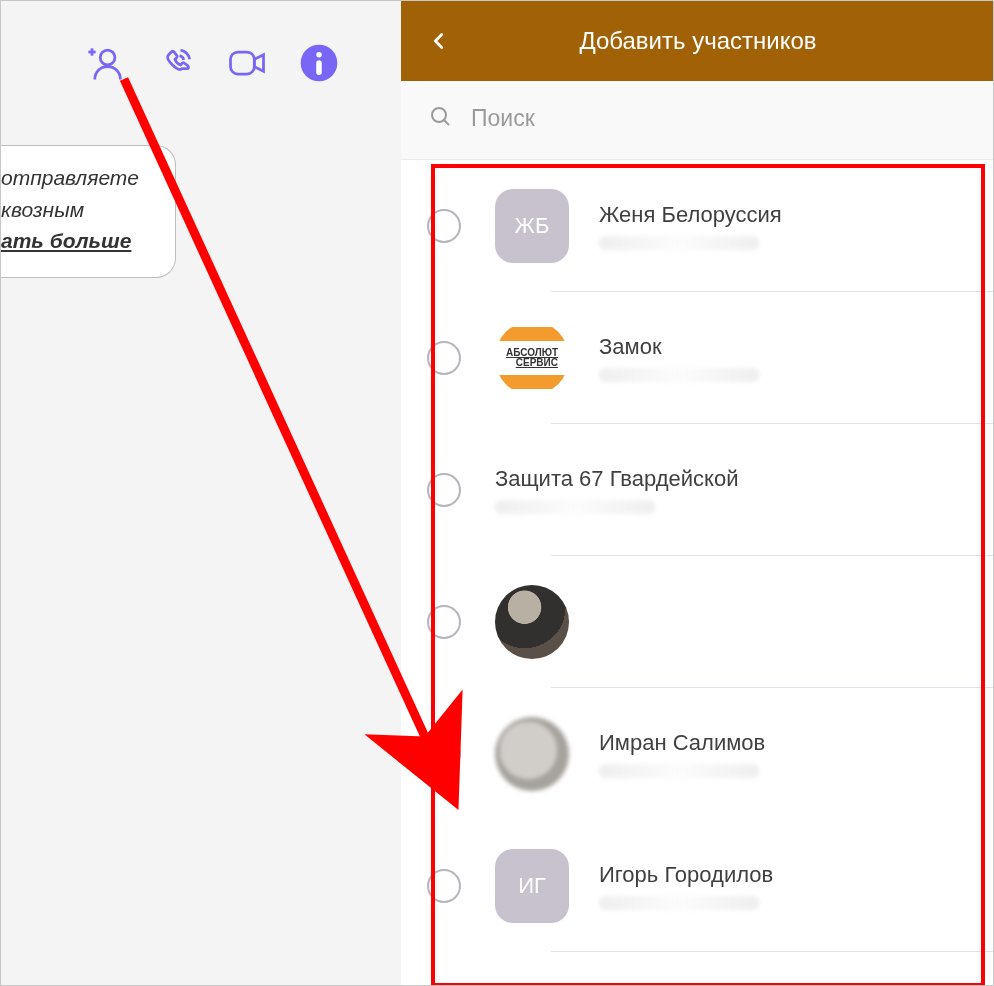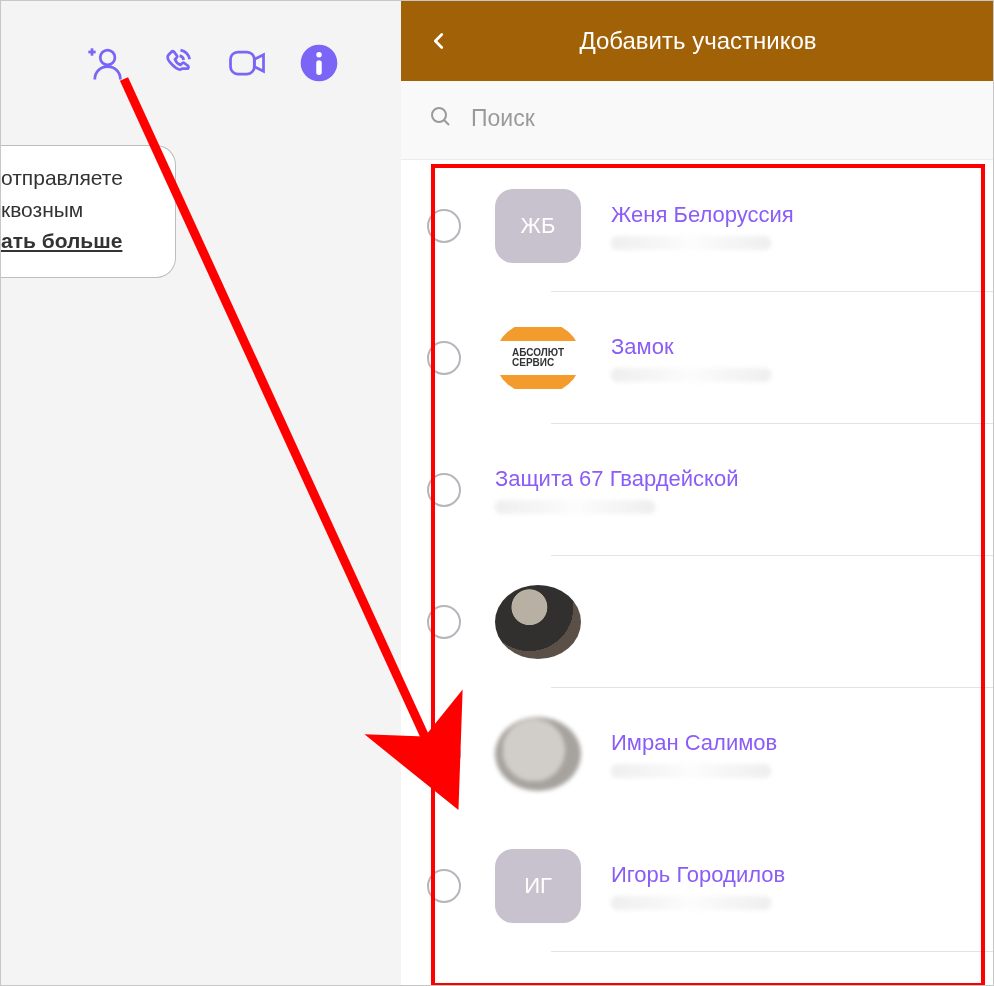--- a/index.html
+++ b/index.html
@@ -12,20 +12,21 @@
     position: relative;
     border: 1px solid #c7c7c7;
   }
   .left-pane {
     position: absolute;
     left: 0; top: 0;
     width: 400px; height: 986px;
     background: #f4f4f4;
     display: flex;
     flex-direction: column;
+    font-style: italic;
   }
   .toolbar {
     display: flex;
     gap: 28px;
     align-items: center;
     padding: 40px 30px 40px 80px;
   }
   .tb-icon { width: 44px; height: 44px; display: flex; align-items:center; justify-content:center; cursor:pointer;}
   .tb-icon svg { width: 44px; height: 44px; }
   .info-box {
@@ -116,59 +117,59 @@
     background: #e7e0ea;
   }
   .chk {
     width: 34px; height: 34px;
     border: 2px solid #b7b4bc;
     border-radius: 50%;
     flex-shrink: 0;
     margin-right: 34px;
   }
   .avatar {
-    width: 86px; height: 74px;
+    width: 74px; height: 74px;
     border-radius: 18px;
     flex-shrink: 0;
     margin-right: 30px;
     display: flex;
     align-items: center;
     justify-content: center;
     font-size: 22px;
     color: #fff;
     background: #c7c2cd;
     overflow: hidden;
     position: relative;
   }
   .avatar.round { border-radius: 50%; }
   .contact-info { flex: 1; min-width: 0; padding-right: 10px; }
   .contact-name {
     font-size: 22px;
-    color: #8b5cf6;
+    color: #404040;
     white-space: nowrap;
     overflow: hidden;
     text-overflow: ellipsis;
     margin-bottom: 8px;
   }
   .contact-sub {
     height: 14px;
     width: 160px;
     background: linear-gradient(90deg, rgba(200,200,200,.3), rgba(240,240,240,.2), rgba(200,200,200,.3));
     border-radius: 6px;
     filter: blur(2px);
   }
   
   .av-logo {
     background: #fff;
     padding: 0;
   }
   .av-logo .stripe { position:absolute; left:0; right:0; background:#f39c2d; }
   .av-logo .stripe.top { top:6px; height:14px; border-radius: 18px 18px 0 0/10px 10px 0 0;}
   .av-logo .stripe.bot { bottom:6px; height:14px; border-radius: 0 0 18px 18px/0 0 10px 10px;}
-  .av-logo .txt { position:relative; z-index:1; font-size:10px; font-weight:700; color:#333; line-height:1.05; text-align:left;}
+  .av-logo .txt { position:relative; z-index:1; font-size:10px; font-weight:700; color:#333; line-height:1.05; text-align:right;text-decoration:underline;}
   .av-photo1 {
     background: radial-gradient(circle at 40% 30%, #b8b1a3 0 24%, #31302e 25% 60%, #5a5047 60% 100%);
   }
   .av-photo2 {
     background: radial-gradient(circle at 45% 45%, #d1cdc9 0 50%, #a6a29d 50% 100%);
     filter: blur(2px);
   }
   
   .anno-arrow {
     position: absolute;

